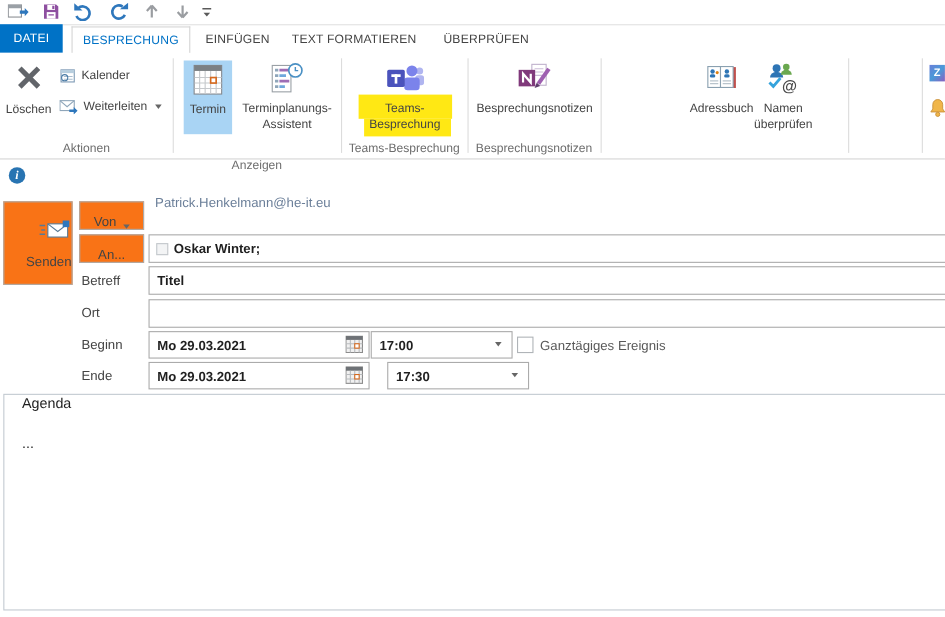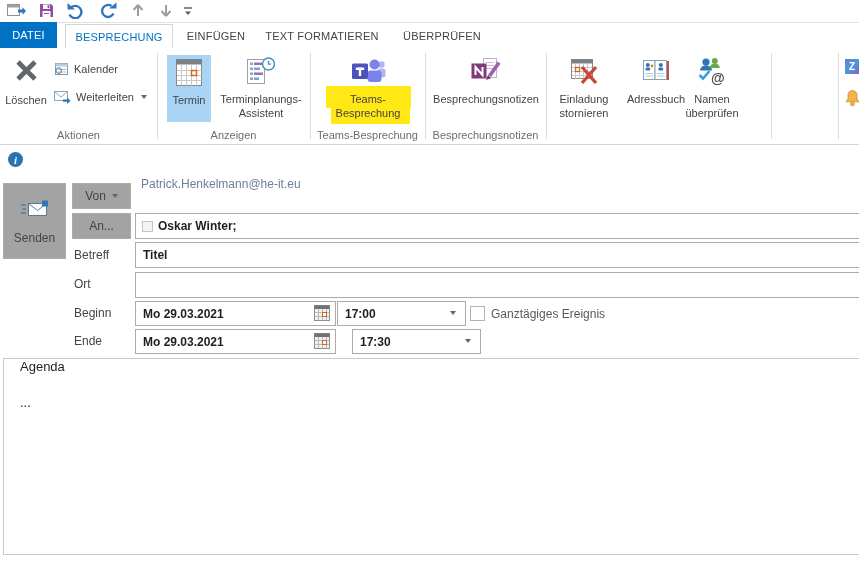--- a/index.html
+++ b/index.html
@@ -17,21 +17,21 @@
   .rsep{position:absolute;top:5px;width:1px;height:86px;background:#dcdcdc;}
   .glabel{position:absolute;top:81px;height:14px;text-align:center;color:#6d6d6d;font-size:11px;}
   .rbtn{position:absolute;top:7px;height:68px;text-align:center;color:#444;}
   .rbtn .lbl{position:absolute;left:0;right:0;font-size:11px;line-height:14px;}
   .smbtn{position:absolute;display:flex;align-items:center;font-size:11px;color:#444;}
   .smbtn .ic{margin-right:5px;display:inline-flex;}
   .dd{width:0;height:0;border-left:3.5px solid transparent;border-right:3.5px solid transparent;border-top:4px solid #666;display:inline-block;}
   .selbtn{background:#a9d4f4;}
   .hl{position:absolute;background:#ffe814;}
   
-  .fbtn{position:absolute;background:#a3a3a3;border:1px solid #ababab;color:#444;display:flex;align-items:center;justify-content:center;font-size:12px;}
+  .fbtn{position:absolute;background:#f97316;border:1px solid #ababab;color:#444;display:flex;align-items:flex-end;justify-content:center;font-size:12px;}
   .field{position:absolute;background:#fff;border:1px solid #ababab;display:flex;align-items:center;font-size:12px;color:#1f1f1f;}
   .flabel{position:absolute;font-size:12px;color:#444;}
   .bold{font-weight:bold;}
   .body-area{position:absolute;left:3px;top:358px;width:880px;height:195px;border:1px solid #c3cad1;background:#fff;
              font-size:13px;color:#1f1f1f;}
   .chk{position:absolute;width:13px;height:13px;border:1px solid #b0b4b8;background:#fff;}
   .presence{display:inline-block;width:9px;height:9px;border:1px solid #c3c7cb;background:#f3f4f5;margin-right:5px;}
   .info-ic{position:absolute;width:15px;height:15px;border-radius:50%;background:#2874b2;color:#fff;
            font-family:"Liberation Serif",serif;font-weight:bold;font-style:italic;font-size:11px;
            display:flex;align-items:center;justify-content:center;}
@@ -174,21 +174,21 @@
             <rect x="8" y="16.5" width="9" height="2.5" fill="#9e6db5"></rect>
             <rect x="4" y="21.5" width="3" height="2.5" fill="#8fa6ba"></rect>
             <rect x="8" y="21.5" width="5" height="2.5" fill="#6fa8dc"></rect>
             <circle cx="22.5" cy="8" r="6" fill="#fff" stroke="#4a90c4" stroke-width="1.5"></circle>
             <path d="M22.5 4.8 v3.4 h2.6" fill="none" stroke="#4a90c4" stroke-width="1.3"></path>
           </svg>
       </span>
       <span class="lbl" style="top:37px;">Terminplanungs-</span>
       <span class="lbl" style="top:51px;">Assistent</span>
     </div>
-    <div class="glabel" style="left:157px;width:153px;">Anzeigen</div>
+    <div class="glabel" style="left:157px;width:153px;margin-top:16px;">Anzeigen</div>
     <div class="rsep" style="left:310px;"></div>
 
     <div class="rbtn" style="left:324px;width:88px;">
       <span class="hl" style="left:2px;top:31px;width:85px;height:22px;"></span>
       <span class="hl" style="left:7px;top:53px;width:79px;height:16px;"></span>
       <span style="position:absolute;left:26px;top:2px;">
         <svg width="36" height="28">
             <circle cx="31.5" cy="7.5" r="3.2" fill="#b0b5f0"></circle>
             <rect x="27.5" y="11.5" width="8" height="9" rx="2.5" fill="#b0b5f0"></rect>
             <circle cx="24.5" cy="7.5" r="5" fill="#7b83eb"></circle>
@@ -215,41 +215,20 @@
             <path d="M18 19 l-2 5 5-1.8 z" fill="#5d3a6b"></path>
             <rect x="1.5" y="7.5" width="15" height="15" fill="#80397b"></rect>
             <path d="M5.5 19 v-8 l7 8 v-8" fill="none" stroke="#fff" stroke-width="2"></path>
           </svg>
       </span>
       <span class="lbl" style="top:37px;">Besprechungsnotizen</span>
     </div>
     <div class="glabel" style="left:425px;width:121px;">Besprechungsnotizen</div>
     <div class="rsep" style="left:546px;"></div>
 
-    <div class="rbtn" style="left:550px;width:68px;">
-      <span style="position:absolute;left:20px;top:2px;">
-        <svg width="28" height="28">
-            <rect x="1.5" y="2.5" width="21" height="19" fill="#fff" stroke="#85898e"></rect>
-            <rect x="1.5" y="2.5" width="21" height="4" fill="#7b8084"></rect>
-            <g stroke="#c6c9cc">
-              <line x1="5.5" y1="6.5" x2="5.5" y2="21.5"></line>
-              <line x1="9.5" y1="6.5" x2="9.5" y2="21.5"></line>
-              <line x1="13.5" y1="6.5" x2="13.5" y2="21.5"></line>
-              <line x1="17.5" y1="6.5" x2="17.5" y2="21.5"></line>
-              <line x1="2" y1="10.5" x2="22" y2="10.5"></line>
-              <line x1="2" y1="14.5" x2="22" y2="14.5"></line>
-              <line x1="2" y1="18.5" x2="22" y2="18.5"></line>
-            </g>
-            <rect x="5.5" y="10.5" width="4" height="4" fill="none" stroke="#d4691e" stroke-width="1.3"></rect>
-            <path d="M12 10 L26 26 M26 10 L12 26" stroke="#c74634" stroke-width="3.4"></path>
-          </svg>
-      </span>
-      <span class="lbl" style="top:37px;">Einladung</span>
-      <span class="lbl" style="top:51px;">stornieren</span>
-    </div>
     <div class="rbtn" style="left:620px;width:72px;">
       <span style="position:absolute;left:21px;top:3px;">
         <svg width="30" height="26">
             <rect x="25" y="3" width="3" height="19" fill="#c0504d"></rect>
             <rect x="2.5" y="2.5" width="11.5" height="19" fill="#fff" stroke="#8aa0b0"></rect>
             <rect x="14" y="2.5" width="11.5" height="19" fill="#fff" stroke="#8aa0b0"></rect>
             <circle cx="6.8" cy="7" r="2" fill="#2e75b5"></circle>
             <rect x="4.3" y="9.5" width="5" height="3" rx="1.5" fill="#2e75b5"></rect>
             <circle cx="11" cy="8" r="1.4" fill="#e08214"></circle>
             <line x1="4.5" y1="15.5" x2="12" y2="15.5" stroke="#b9c4cc"></line>

